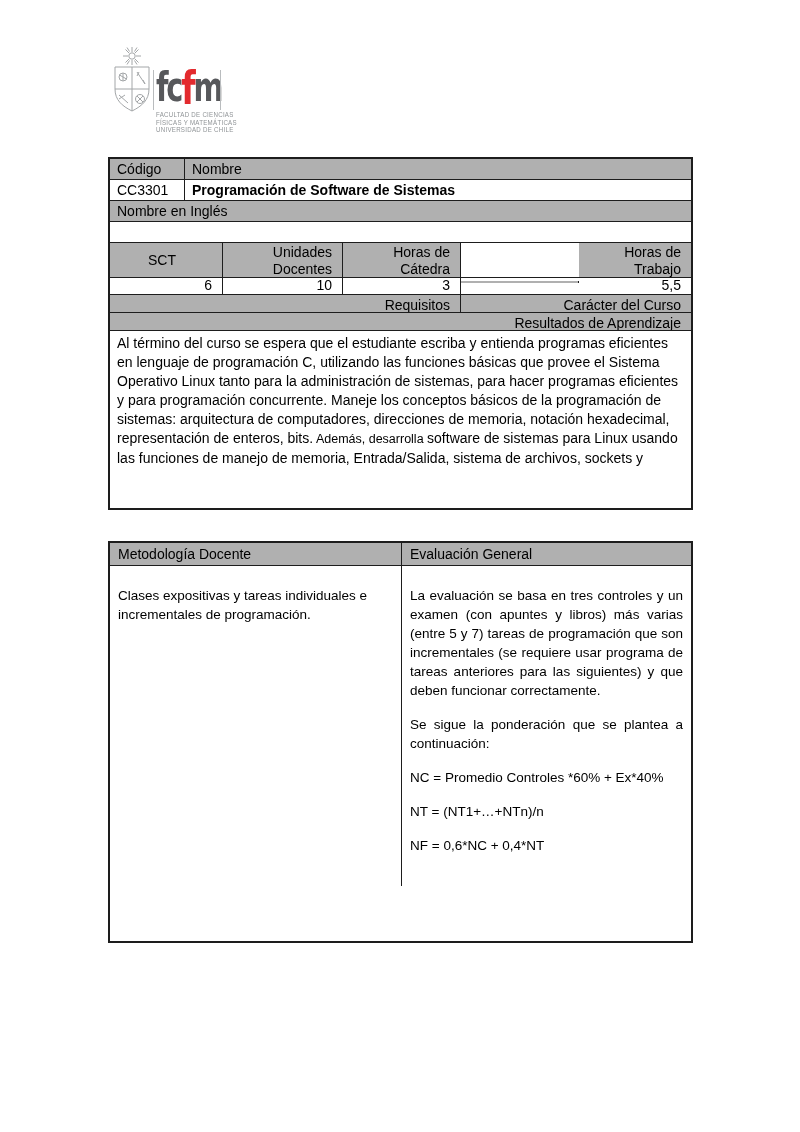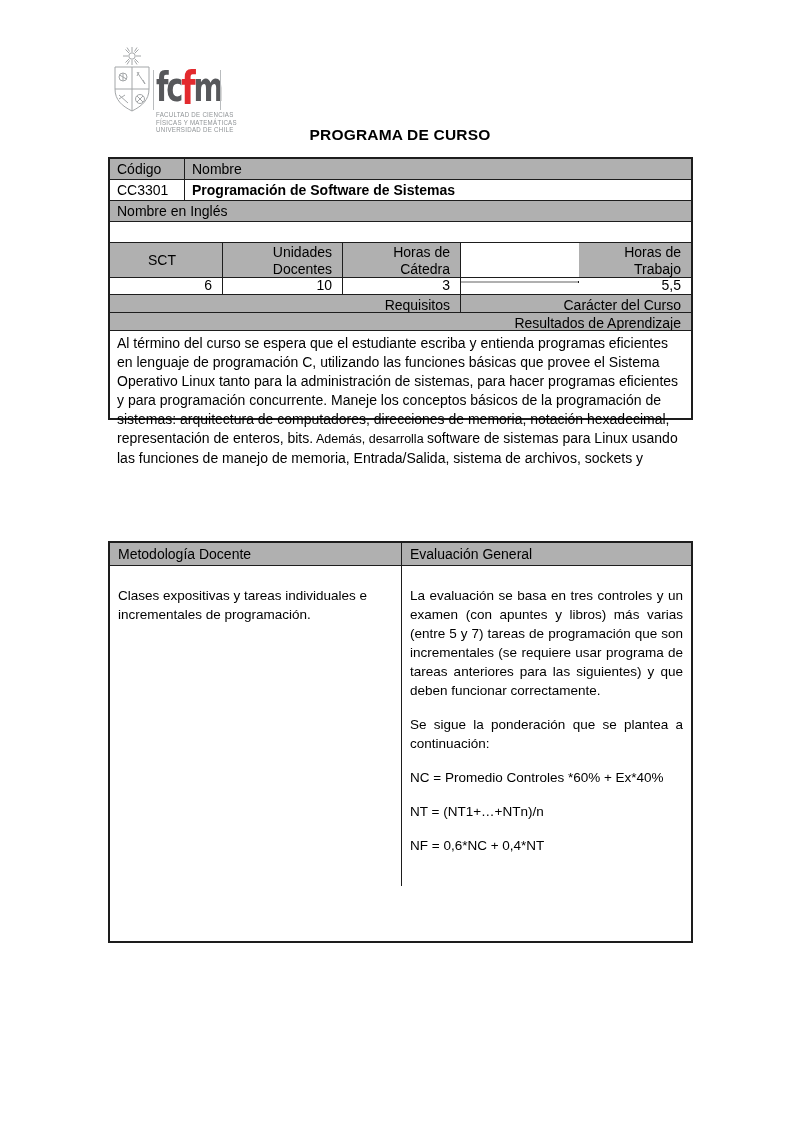--- a/index.html
+++ b/index.html
@@ -29,21 +29,21 @@
 
   
   .doc-title {
     position:absolute; left:0; top:126px; width:800px; text-align:center;
     font-size:15.5px; font-weight:bold; letter-spacing:0.2px;
   }
 
   
   .t { position:absolute; left:108px; width:585px; border:2px solid #1d1d1d;
        background:#fff; box-sizing:border-box; font-size:14px; }
-  .t1 { top:157px; height:263px; }
+  .t1 { top:157px; height:353px; }
   .t2 { top:541px; height:402px; }
   .r { display:flex; align-items:stretch; border-bottom:1px solid #1d1d1d; box-sizing:border-box; }
   .r:last-child { border-bottom:none; }
   .c { box-sizing:border-box; padding:1px 7px; border-right:1px solid #1d1d1d;
        overflow:hidden; line-height:19px; }
   .c:last-child { border-right:none; }
   .gray { background:#b0b0b0; }
   .ctr { text-align:right; padding-left:2px; padding-right:10px; }
   .bold { font-weight:bold; }
   .vctr { display:flex; align-items:center; justify-content:center; }
@@ -98,21 +98,20 @@
     </div>
     <div class="vbar vbar-left"></div>
     <div class="vbar vbar-right"></div>
     <div class="faculty">
       <div>FACULTAD DE CIENCIAS</div>
       <div>FÍSICAS Y MATEMÁTICAS</div>
       <div>UNIVERSIDAD DE CHILE</div>
     </div>
   </div>
 
-  <div class="doc-title">PROGRAMA DE CURSO</div>
 
   <div class="t t1">
     <div class="r h21">
       <div class="c cA gray">Código</div>
       <div class="c cB gray">Nombre</div>
     </div>
     <div class="r h21">
       <div class="c cA">CC3301</div>
       <div class="c cB bold">Programación de Software de Sistemas</div>
     </div>

